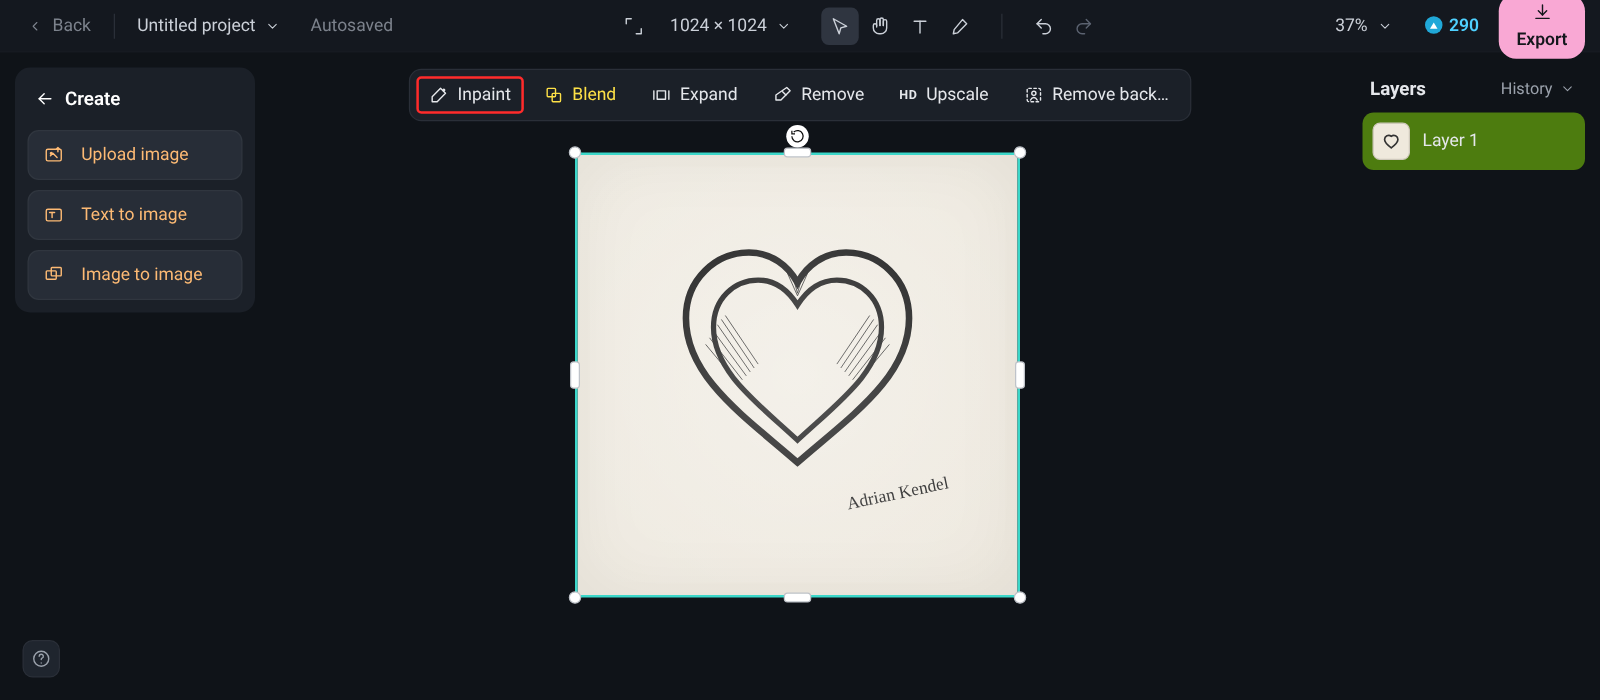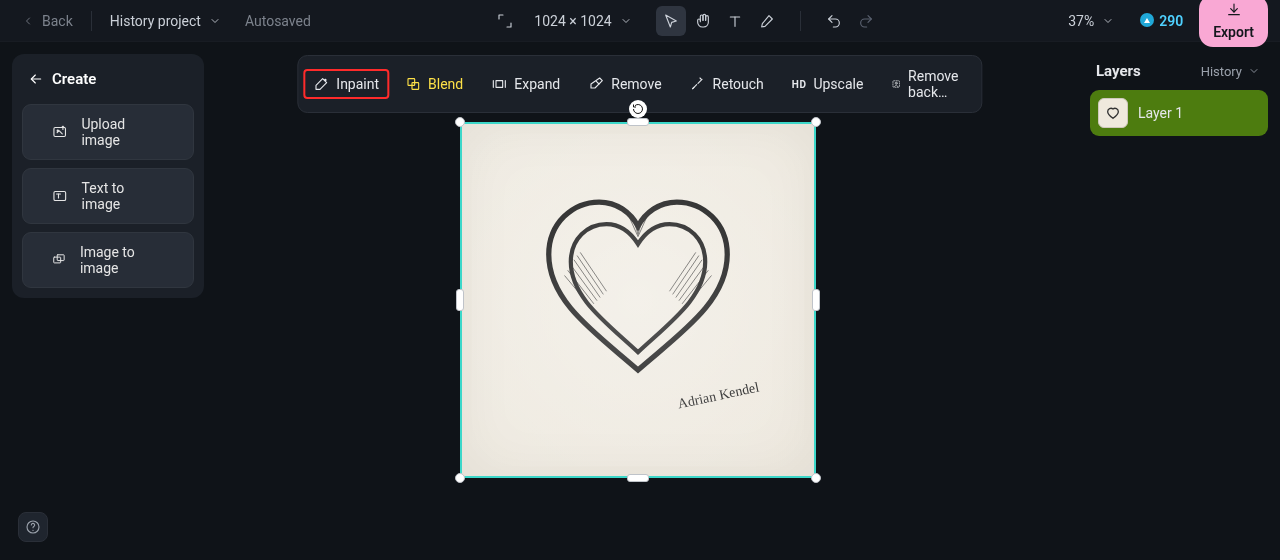--- a/index.html
+++ b/index.html
@@ -22,21 +22,21 @@
   .toolbtn{width:30px;height:30px;border-radius:6px;display:flex;align-items:center;justify-content:center;color:#cbd0d8;cursor:pointer;}
   .toolbtn.active{background:#2f3540;}
   .credit-pill{display:flex;align-items:flex-start;gap:5px;padding:4px 10px;border-radius:14px;color:#4fd1ff;font-weight:600;font-size:14px;cursor:pointer;}
   .credit-pill .dot{width:14px;height:14px;border-radius:50%;background:#20a8d8;display:flex;align-items:center;justify-content:center;}
   .credit-pill .dot::after{content:"";width:0;height:0;border-left:3px solid transparent;border-right:3px solid transparent;border-bottom:5px solid #fff;margin-top:1px;}
   .export-btn{display:flex;align-items:center;gap:6px;padding:7px 14px;border-radius:14px;background:#f9a8d4;color:#14171c;font-weight:600;font-size:14px;cursor:pointer;flex-direction:column;}
 
   
   .left-panel{position:absolute;left:12px;top:54px;width:192px;background:#1b2028;border-radius:12px;padding:10px;display:flex;flex-direction:column;gap:8px;}
   .create-row{display:flex;align-items:center;gap:8px;color:#fff;font-weight:600;font-size:15px;padding:6px 6px 8px;}
-  .lp-btn{display:flex;align-items:center;gap:14px;background:#272d37;border-radius:9px;padding:11px 29px;color:#e5e5e5;font-size:14px;cursor:pointer;border:1px solid #30363f;}
+  .lp-btn{display:flex;align-items:center;gap:14px;background:#272d37;border-radius:9px;padding:11px 12px;color:#fdba74;font-size:14px;cursor:pointer;border:1px solid #30363f;}
 
   
   .ctx-bar{position:absolute;left:50%;top:55px;transform:translateX(-50%);display:flex;align-items:center;gap:4px;background:#1b2028;border-radius:10px;padding:5px;border:1px solid #2a2f38;}
   .ctx-btn{display:flex;align-items:center;gap:7px;padding:7px 12px;border-radius:7px;color:#e5e7eb;font-size:14px;cursor:pointer;}
   .ctx-btn.disabled{color:#fde047;cursor:default;}
   .ctx-btn.highlighted{border:2.5px solid #ff2b2b;border-radius:4px;padding:5px 8px;}
   .ctx-btn .mini{font-size:10px;font-weight:700;letter-spacing:0.5px;}
 
   
   .canvas-wrap{position:absolute;left:460px;top:122px;width:356px;height:356px;}
@@ -73,21 +73,21 @@
     <div class="tbtn muted">
       <span class="icon chev">
           <svg viewBox="0 0 24 24">
             <polyline points="15 18 9 12 15 6"></polyline>
           </svg>
         </span>
       <span>Back</span>
     </div>
     <div class="divider-v"></div>
     <div class="tbtn">
-      <span>History project</span>
+      <span>Untitled project</span>
       <span class="icon chev">
           <svg viewBox="0 0 24 24">
             <polyline points="6 9 12 15 18 9"></polyline>
           </svg>
         </span>
     </div>
     <div class="tbtn muted" style="cursor:default">
       <span>Autosaved</span>
     </div>
   </div>
@@ -263,31 +263,20 @@
     <span>Expand</span>
   </div>
   <div class="ctx-btn">
     <span class="icon">
         <svg viewBox="0 0 24 24">
           <path d="M17 3l4 4-11 11H4v-6z"></path>
           <line x1="12" y1="8" x2="16" y2="12"></line>
         </svg>
       </span>
     <span>Remove</span>
-  </div>
-  <div class="ctx-btn">
-    <span class="icon">
-        <svg viewBox="0 0 24 24">
-          <path d="M5 19l6-6"></path>
-          <path d="M13 11l6-6"></path>
-          <path d="M16 3l2 2"></path>
-          <path d="M7 17l-2 2"></path>
-        </svg>
-      </span>
-    <span>Retouch</span>
   </div>
   <div class="ctx-btn">
     <span class="mini">HD</span>
     <span>Upscale</span>
   </div>
   <div class="ctx-btn">
     <span class="icon">
         <svg viewBox="0 0 24 24">
           <rect x="4" y="4" width="16" height="16" rx="2" stroke-dasharray="3 3"></rect>
           <circle cx="12" cy="10" r="2.5"></circle>

